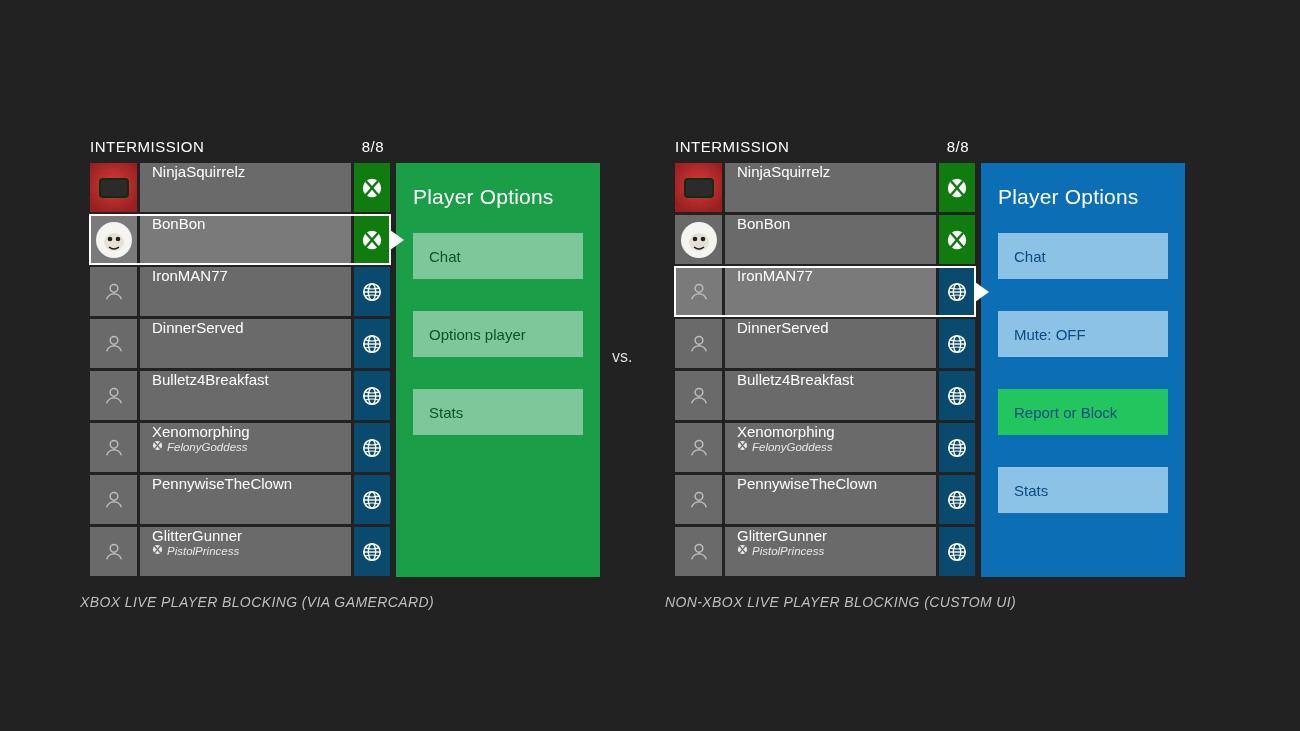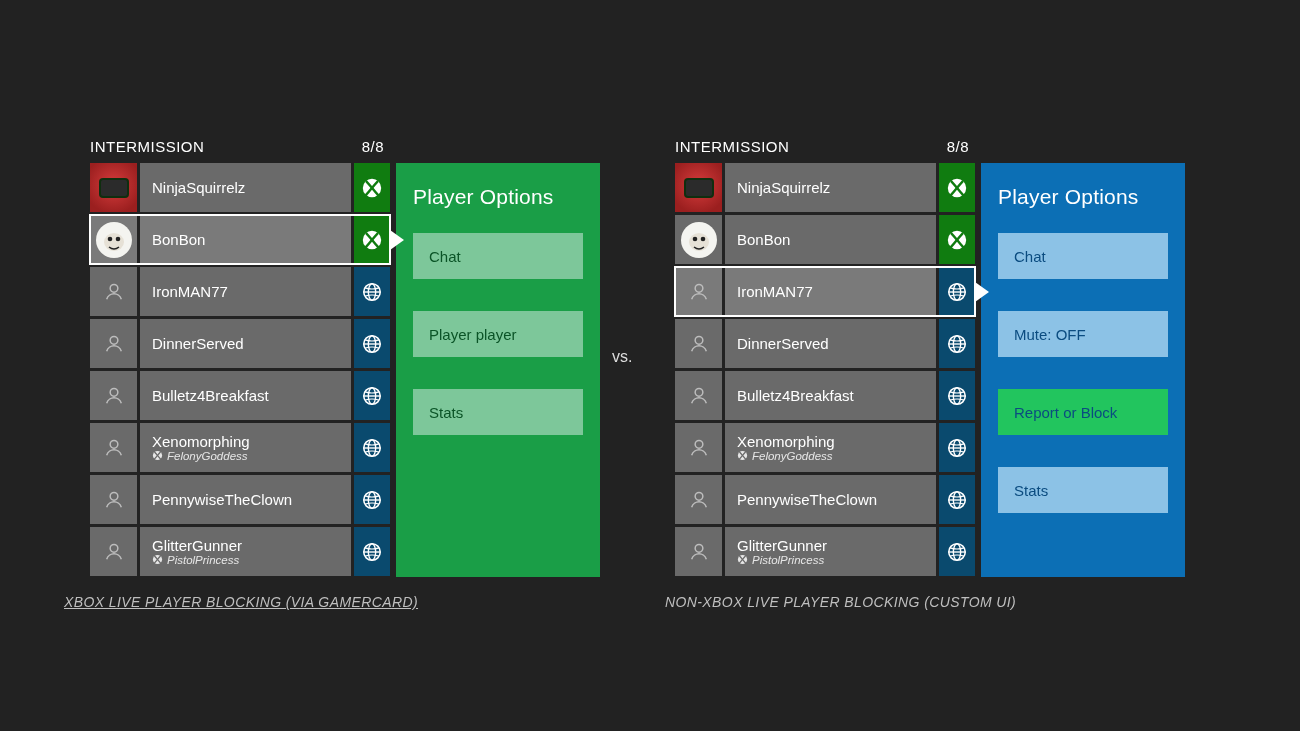--- a/index.html
+++ b/index.html
@@ -64,21 +64,21 @@
     background: #6a6a6a;
     display: flex;
     align-items: center;
     justify-content: center;
   }
   .name {
     flex: 1;
     background: #6a6a6a;
     display: flex;
     flex-direction: column;
-    justify-content: center;
+    justify-content: flex-start;
     padding-left: 12px;
     font-size: 15px;
     font-weight: 300;
   }
   .name .sub {
     font-size: 11.5px;
     font-style: italic;
     color: #e6e6e6;
     display: flex;
     align-items: center;
@@ -173,21 +173,21 @@
 
   .caption {
     position: absolute;
     top: 594px;
     font-style: italic;
     font-size: 14px;
     letter-spacing: .4px;
     color: #bfbfbf;
     font-weight: 300;
   }
-  .caption.left  { left: 64px; text-decoration: underline; }
+  .caption.left  { left: 80px; }
   .caption.right { left: 665px; }
 
   
   .icon-globe, .icon-xbox, .icon-person-svg { width: 22px; height: 22px; }
 </style>
 </head>
 <body>
 
 <div class="stage">
 
@@ -360,21 +360,21 @@
                 <path d="M4.5 7.5 Q12 10 19.5 7.5" fill="none" stroke="#fff" stroke-width="1.3"></path>
                 <path d="M4.5 16.5 Q12 14 19.5 16.5" fill="none" stroke="#fff" stroke-width="1.3"></path>
               </svg>
             </div>
           </div>
         </div>
       <div class="flyout green">
         <h2>Player Options</h2>
         <div class="opts" id="opts-left">
             <div class="btn">Chat</div>
-            <div class="btn">Player player</div>
+            <div class="btn">Options player</div>
             <div class="btn">Stats</div>
           </div>
       </div>
     </div>
   </div>
 
   <div class="vs">vs.</div>
 
   <div class="panel right">
     <div class="header-row">

